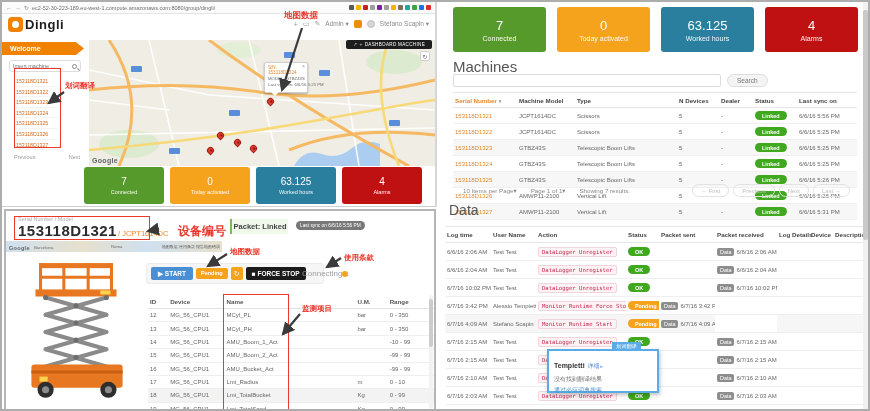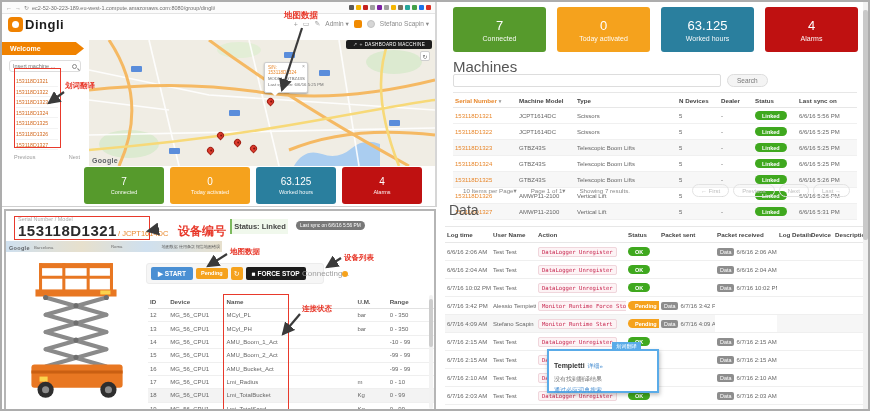--- a/index.html
+++ b/index.html
@@ -260,21 +260,21 @@
           <span class="stat-value">4</span>
           <span class="stat-label">Alarms</span>
         </div>
       </div>
   </div>
 
   <div class="panel-bottomleft">
     <div class="sn-label">Serial Number / Model</div>
     <div class="sn-value">153118D1321</div>
     <div class="sn-model">/ JCPT1614DC</div>
-    <div class="status-box">Status: Linked</div>
+    <div class="status-box">Packet: Linked</div>
     <div class="sync-badge">Last sync on 6/6/16 5:56 PM</div>
 
     <div class="map-strip">
       <span class="google-logo">Google</span>
       <span class="strip-label" style="left:28px;top:4px;">Barcelona</span>
       <span class="strip-label" style="left:105px;top:3px;">Roma</span>
       <span class="strip-attr">地图数据 使用条款 报告地图错误</span>
     </div>
 
     <svg class="machine-img" viewBox="0 0 120 150">
@@ -680,22 +680,22 @@
 
   <div class="anno-layer">
     <div class="red-box" style="left:12px;top:66px;width:47px;height:80px;"></div>
     <div class="red-box" style="left:12px;top:214px;width:136px;height:24px;"></div>
     <div class="red-box" style="left:221px;top:292px;width:66px;height:117px;"></div>
 
     <span class="anno-text" style="left:282px;top:8px;font-size:8.5px;">地图数据</span>
     <span class="anno-text" style="left:63px;top:79px;">划词翻译</span>
     <span class="anno-text" style="left:176px;top:221px;font-size:12px;font-family:Liberation Mono, monospace;">设备编号</span>
     <span class="anno-text" style="left:228px;top:245px;">地图数据</span>
-    <span class="anno-text" style="left:342px;top:251px;">设备列表</span>
-    <span class="anno-text" style="left:300px;top:302px;">连接状态</span>
+    <span class="anno-text" style="left:342px;top:251px;">使用条款</span>
+    <span class="anno-text" style="left:300px;top:302px;">监测项目</span>
 
     <svg class="arrow-svg" width="870" height="411">
       <defs>
         <marker id="ah" markerWidth="7" markerHeight="6" refX="5" refY="3" orient="auto">
           <path d="M0,0 L6,3 L0,6 z" fill="#3a3a3a"></path>
         </marker>
       </defs>
       <g stroke="#3a3a3a" stroke-width="2.2" fill="none" marker-end="url(#ah)">
         <line x1="300" y1="26" x2="280" y2="88"></line>
         <line x1="62" y1="90" x2="47" y2="101"></line>

